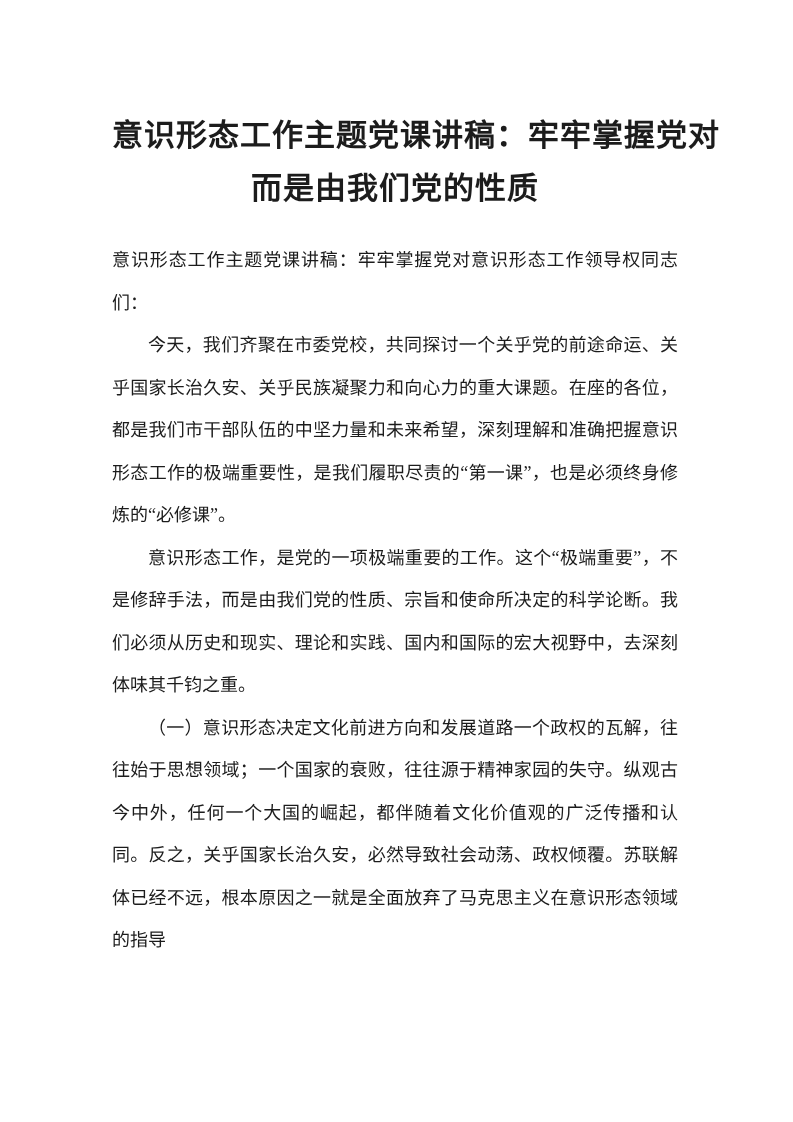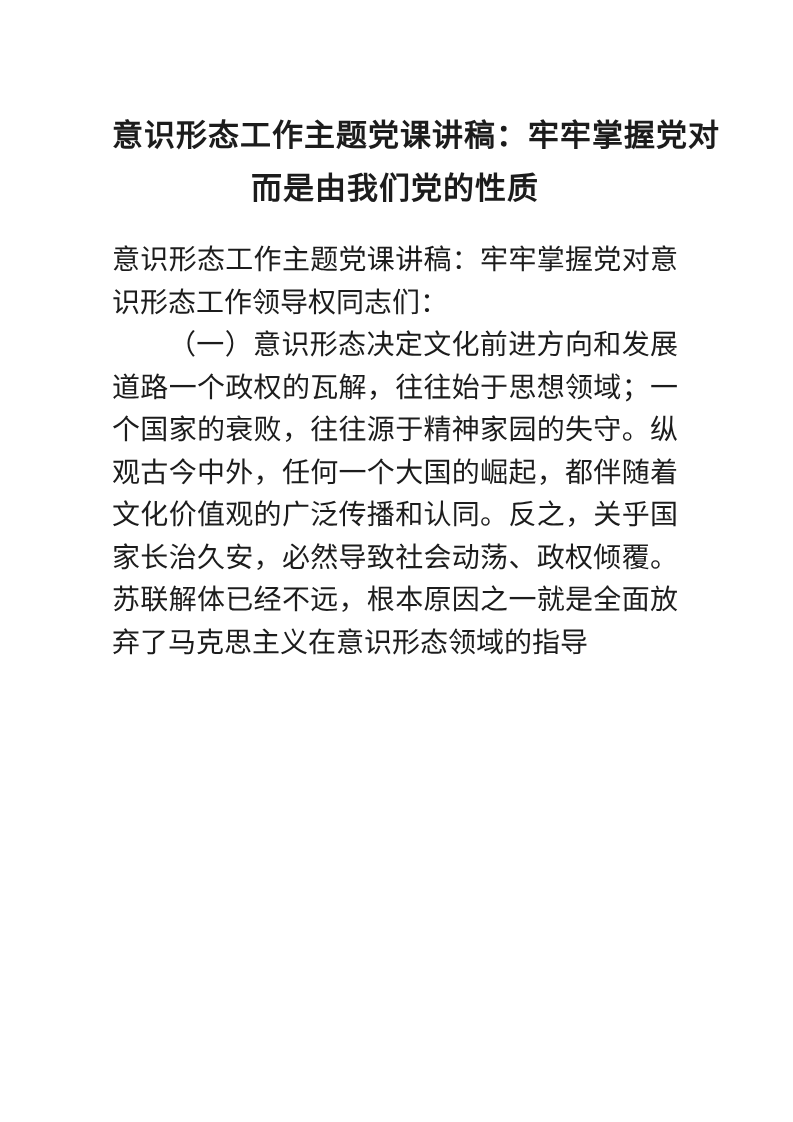--- a/index.html
+++ b/index.html
@@ -25,36 +25,38 @@
   .doc-title {
     font-size: 31px;
     line-height: 53px;
     font-weight: 700;
     text-align: center;
     letter-spacing: 1px;
   }
   .title-line { display: block; white-space: nowrap; }
   .doc-body {
     margin-top: 24px;
-    font-size: 28px;
+    font-size: 18px;
     line-height: 42.5px;
     text-align: justify;
     text-justify: inter-ideograph;
   }
   .para {
     text-indent: 2em;
     word-break: break-all;
   }
   .para.no-indent { text-indent: 0; }
 </style>
 </head>
 <body>
 
 <div class="page">
   <h1 class="doc-title">
     <span class="title-line">意识形态工作主题党课讲稿：牢牢掌握党对</span>
     <span class="title-line">而是由我们党的性质</span>
   </h1>
   <div class="doc-body">
     <p class="para no-indent">意识形态工作主题党课讲稿：牢牢掌握党对意识形态工作领导权同志们：</p>
+    <p class="para">今天，我们齐聚在市委党校，共同探讨一个关乎党的前途命运、关乎国家长治久安、关乎民族凝聚力和向心力的重大课题。在座的各位，都是我们市干部队伍的中坚力量和未来希望，深刻理解和准确把握意识形态工作的极端重要性，是我们履职尽责的“第一课”，也是必须终身修炼的“必修课”。</p>
+    <p class="para">意识形态工作，是党的一项极端重要的工作。这个“极端重要”，不是修辞手法，而是由我们党的性质、宗旨和使命所决定的科学论断。我们必须从历史和现实、理论和实践、国内和国际的宏大视野中，去深刻体味其千钧之重。</p>
     <p class="para">（一）意识形态决定文化前进方向和发展道路一个政权的瓦解，往往始于思想领域；一个国家的衰败，往往源于精神家园的失守。纵观古今中外，任何一个大国的崛起，都伴随着文化价值观的广泛传播和认同。反之，关乎国家长治久安，必然导致社会动荡、政权倾覆。苏联解体已经不远，根本原因之一就是全面放弃了马克思主义在意识形态领域的指导</p>
   </div>
 </div>
 
 </body></html>

